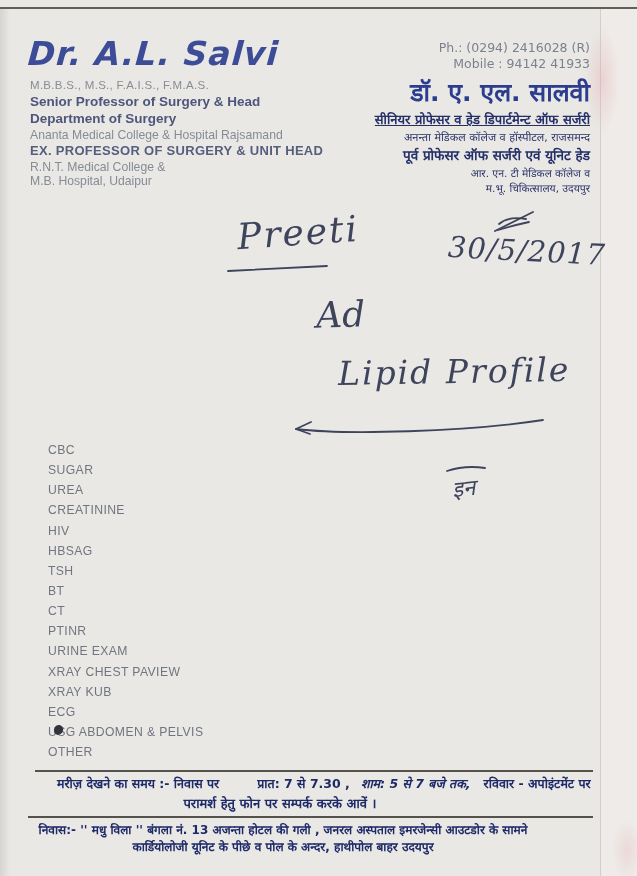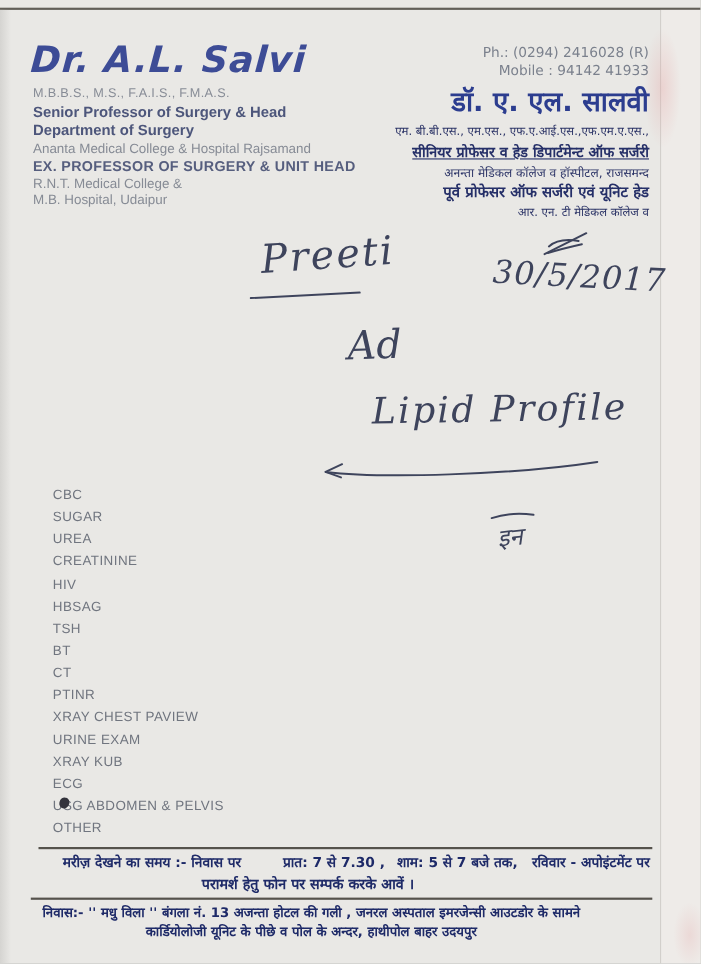--- a/index.html
+++ b/index.html
@@ -65,21 +65,21 @@
   .ink-blot{position:absolute;top:725px;left:54px;width:9px;height:10px;background:#33333c;
     border-radius:50% 46% 55% 48%;transform:rotate(14deg);}
 
   
   .rule{position:absolute;height:2px;background:#55524c;}
   .rule-1{top:770px;left:35px;width:558px;}
   .rule-2{top:816px;left:28px;width:565px;}
   .footer-hindi{font-family:"DejaVu Sans", sans-serif;font-weight:bold;color:#1e2a68;align-items:center;}
   .timing-row{position:absolute;top:775px;left:57px;width:536px;display:flex;font-size:12.5px;white-space:nowrap;}
   .timing-row .seg-m{margin-left:38px;}
-  .timing-row .seg-e{margin-left:11px;}
+  .timing-row .seg-e{margin-left:11px;font-style:italic;}
   .timing-row .seg-s{margin-left:13px;}
   .consult{position:absolute;top:794px;left:0;width:560px;text-align:center;font-size:13px;}
   .addr1{position:absolute;top:821px;left:0;width:566px;text-align:center;font-size:12px;}
   .addr2{position:absolute;top:838px;left:0;width:566px;text-align:center;font-size:12px;}
 </style>
 </head>
 <body>
 
 <div class="page">
 
@@ -96,25 +96,25 @@
   <div class="hl hl-2">Department of Surgery</div>
   <div class="hl hl-3">Ananta Medical College &amp; Hospital Rajsamand</div>
   <div class="hl hl-4">EX. PROFESSOR OF SURGERY &amp; UNIT HEAD</div>
   <div class="hl hl-5">R.N.T. Medical College &amp;</div>
   <div class="hl hl-6">M.B. Hospital, Udaipur</div>
 
   <div class="hdr-right">
     <div class="ph">Ph.: (0294) 2416028 (R)</div>
     <div class="ph">Mobile : 94142 41933</div>
     <div class="hindi-name">डॉ. ए. एल. सालवी</div>
-    <div class="hindi-quals">एम. बी.बी.एस., एम.एस., एफ.ए.आई.एस.,एफ.एम.ए.एस.,</div>
     <div class="hindi-b1">सीनियर प्रोफेसर व हेड डिपार्टमेन्ट ऑफ सर्जरी</div>
     <div class="hindi-r1">अनन्ता मेडिकल कॉलेज व हॉस्पीटल, राजसमन्द</div>
     <div class="hindi-b2">पूर्व प्रोफेसर ऑफ सर्जरी एवं यूनिट हेड</div>
     <div class="hindi-r2">आर. एन. टी मेडिकल कॉलेज व</div>
+    <div class="hindi-r3">म.भू. चिकित्सालय, उदयपुर</div>
   </div>
 
   <div class="hw hw-name">Preeti</div>
   <div class="hw hw-date">30/5/2017</div>
   <div class="hw hw-note">Ad</div>
   <div class="hw hw-rx">Lipid Profile</div>
   <div class="hw hw-mark">इन</div>
 
   <svg class="hw-svg" width="637" height="876" viewBox="0 0 637 876">
     <g stroke="#3e445c" stroke-width="1.8" fill="none" stroke-linecap="round">
@@ -136,22 +136,22 @@
     <div class="test-item">CBC</div>
     <div class="test-item">SUGAR</div>
     <div class="test-item">UREA</div>
     <div class="test-item">CREATININE</div>
     <div class="test-item">HIV</div>
     <div class="test-item">HBSAG</div>
     <div class="test-item">TSH</div>
     <div class="test-item">BT</div>
     <div class="test-item">CT</div>
     <div class="test-item">PTINR</div>
+    <div class="test-item">URINE EXAM</div>
     <div class="test-item">XRAY CHEST PAVIEW</div>
-    <div class="test-item">URINE EXAM</div>
     <div class="test-item">XRAY  KUB</div>
     <div class="test-item">ECG</div>
     <div class="test-item">USG ABDOMEN &amp; PELVIS</div>
     <div class="test-item">OTHER</div>
   </div>
   <div class="ink-blot"></div>
 
   <div class="rule rule-1"></div>
   <div class="timing-row footer-hindi">
     <span class="seg-l">मरीज़ देखने का समय :- निवास पर</span>

